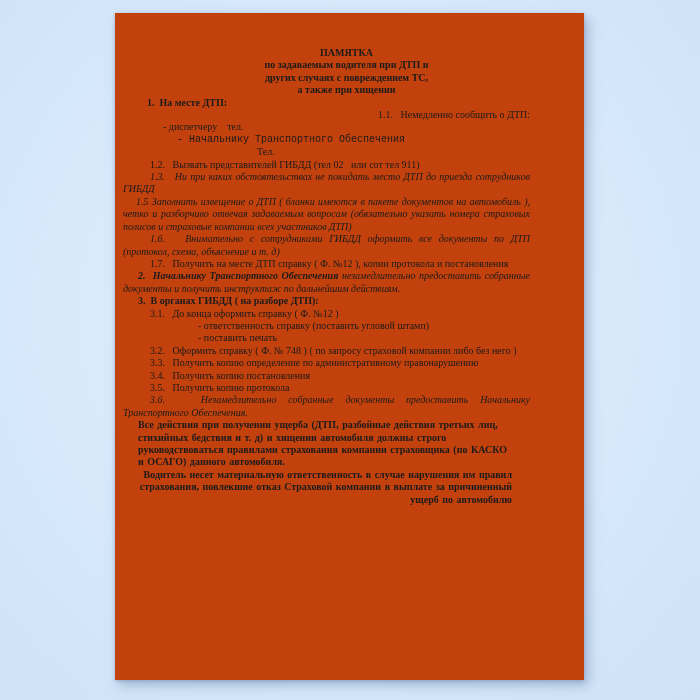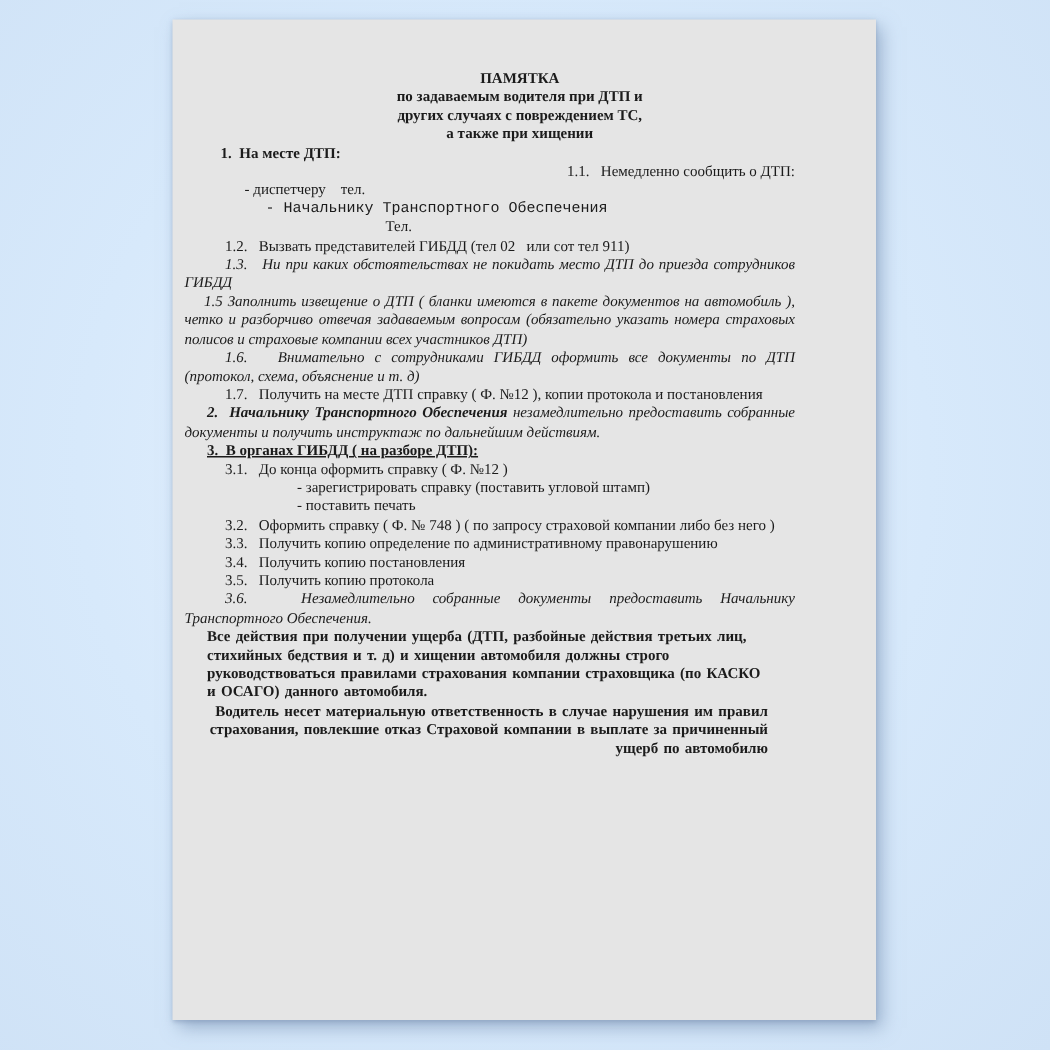--- a/index.html
+++ b/index.html
@@ -3,29 +3,29 @@
 <meta charset="utf-8">
 <style>
   html,body{margin:0;padding:0;}
   body{
     width:700px;height:700px;overflow:hidden;position:relative;
     background:radial-gradient(ellipse at 48% 45%, #e8f2fe 0%, #d7e9fb 55%, #cfe2f6 100%);
     font-family:"Liberation Serif","DejaVu Serif",serif;
   }
   .paper{
     position:absolute;left:115px;top:13px;width:469px;height:667px;
-    background:#e5e5e5;color:#1b1b1b;box-sizing:border-box;
+    background:#c2410c;color:#1b1b1b;box-sizing:border-box;
     padding:34px 14px 0 8px;
     box-shadow:0 1px 3px rgba(125,148,180,.55), 4px 5px 11px rgba(115,140,175,.55);
   }
   .paper p{margin:0;font-size:10px;line-height:12.4px;}
   .tl{font-weight:bold;text-align:center;font-size:12.5px;line-height:17.4px;}
   .h{font-weight:bold;}
   .hs1{margin-top:10px;text-indent:24px;}
-  .hs3{margin-top:10px;text-indent:15px;text-decoration:underline;}
+  .hs3{margin-top:10px;text-indent:15px;}
   .li{text-indent:27px;padding-right:40px;}
   .i5{text-indent:13px;}
   .j{text-align:justify;font-style:italic;}
   .sub{padding-left:40px;}
   .sub2{padding-left:54px;font-family:Liberation Mono, monospace;}
   .tel{padding-left:134px;}
   .sub3{padding-left:75px;}
   .p2{text-indent:15px;padding-right:40px;margin-top:10px;}
   .p2 .b{font-weight:bold;}
   .bp{font-weight:bold;padding-left:15px;padding-right:58px;line-height:12.6px;word-spacing:1px;}
@@ -51,21 +51,21 @@
     <p class="sub2 g2">- Начальнику Транспортного Обеспечения</p>
     <p class="tel">Тел.</p>
     <p class="li g3">1.2.&nbsp;&nbsp;&nbsp;Вызвать представителей ГИБДД (тел 02&nbsp;&nbsp;&nbsp;или сот тел 911)</p>
     <p class="li j">1.3.&nbsp;&nbsp;&nbsp;Ни при каких обстоятельствах не покидать место ДТП до приезда сотрудников ГИБДД</p>
     <p class="li i5 j">1.5 Заполнить извещение о ДТП ( бланки имеются в пакете документов на автомобиль ), четко и разборчиво отвечая задаваемым вопросам (обязательно указать номера страховых полисов и страховые компании всех участников ДТП)</p>
     <p class="li j">1.6.&nbsp;&nbsp;&nbsp;Внимательно с сотрудниками ГИБДД оформить все документы по ДТП (протокол, схема, объяснение и т. д)</p>
     <p class="li">1.7.&nbsp;&nbsp;&nbsp;Получить на месте ДТП справку ( Ф. №12 ), копии протокола и постановления</p>
     <p class="p2 j"><span class="b">2.&nbsp;&nbsp;Начальнику Транспортного Обеспечения </span><span>незамедлительно предоставить собранные документы и получить инструктаж по дальнейшим действиям.</span></p>
     <p class="h hs3">3.&nbsp;&nbsp;В органах ГИБДД ( на разборе ДТП):</p>
     <p class="li g4">3.1.&nbsp;&nbsp;&nbsp;До конца оформить справку ( Ф. №12 )</p>
-    <p class="sub3">- зарегистрировать справку (поставить угловой штамп)</p>
+    <p class="sub3">- ответственность справку (поставить угловой штамп)</p>
     <p class="sub3">- поставить печать</p>
     <p class="li g5">3.2.&nbsp;&nbsp;&nbsp;Оформить справку ( Ф. № 748 ) ( по запросу страховой компании либо без него )</p>
     <p class="li">3.3.&nbsp;&nbsp;&nbsp;Получить копию определение по административному правонарушению</p>
     <p class="li">3.4.&nbsp;&nbsp;&nbsp;Получить копию постановления</p>
     <p class="li">3.5.&nbsp;&nbsp;&nbsp;Получить копию протокола</p>
     <p class="li j">3.6.&nbsp;&nbsp;&nbsp;Незамедлительно собранные документы предоставить Начальнику Транспортного Обеспечения.</p>
     <p class="bp g6">Все действия при получении ущерба (ДТП, разбойные действия третьих лиц, стихийных бедствия и т. д) и хищении автомобиля должны строго руководствоваться правилами страхования компании страховщика (по КАСКО и ОСАГО) данного автомобиля.</p>
     <p class="bp g7">Водитель несет материальную ответственность в случае нарушения им правил страхования, повлекшие отказ Страховой компании в выплате за причиненный ущерб по автомобилю</p>
   </div>
 

